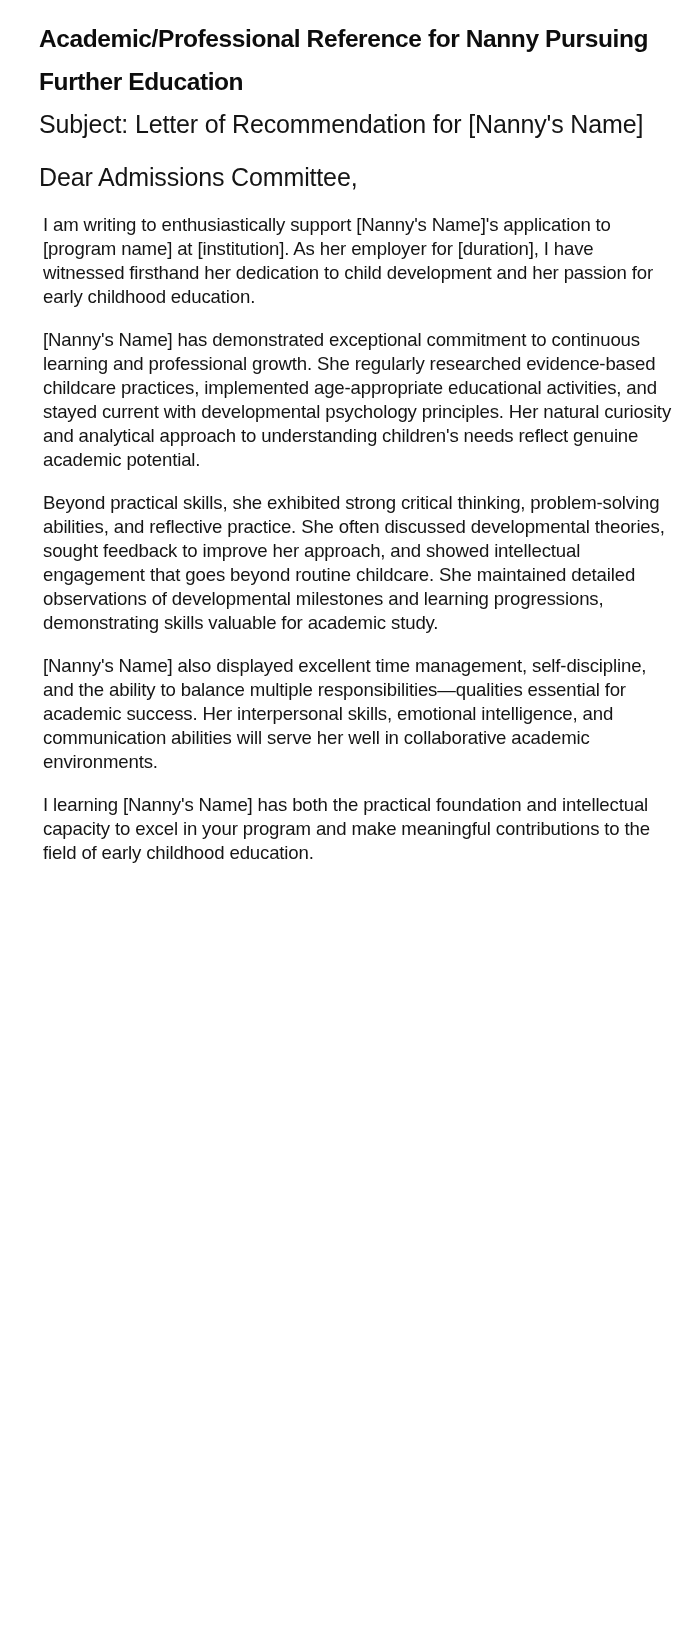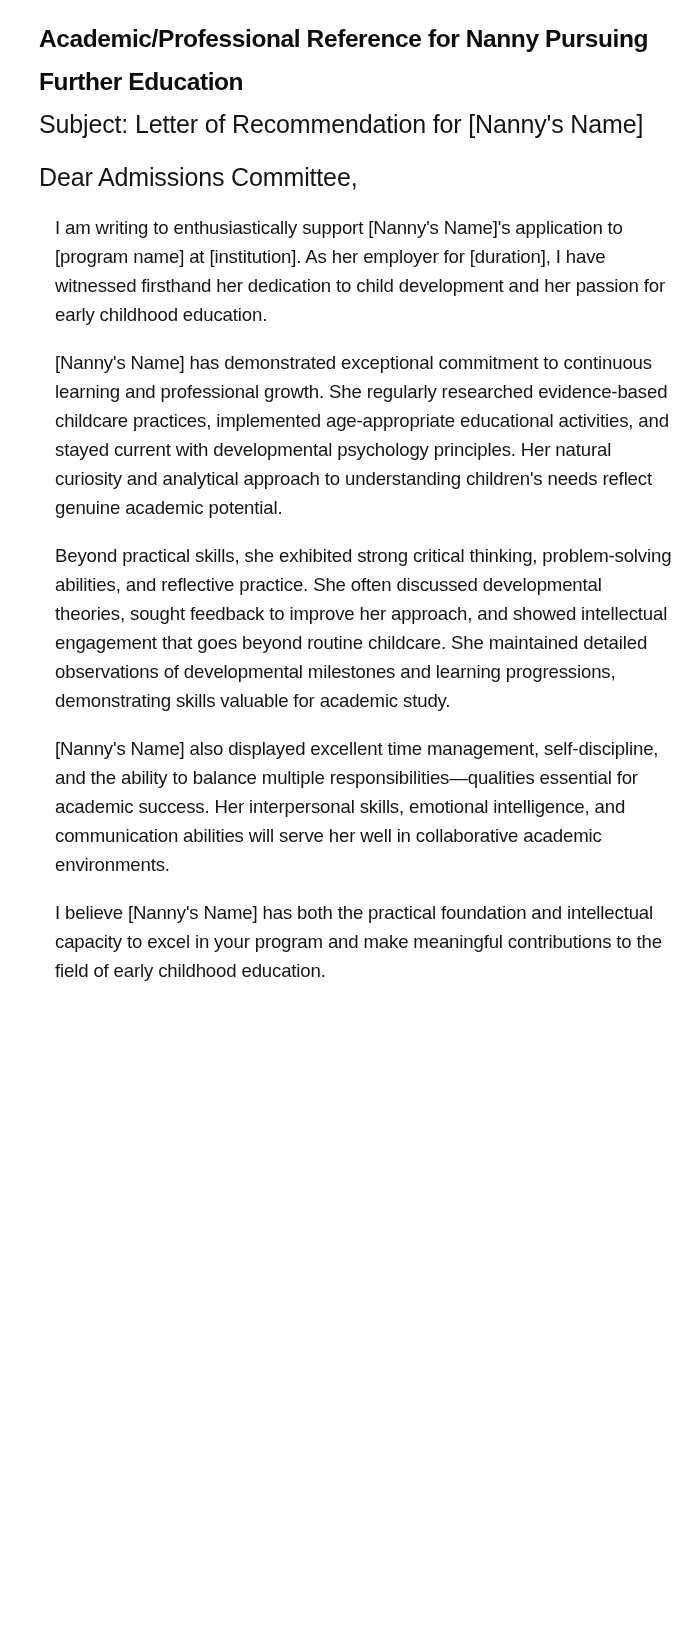--- a/index.html
+++ b/index.html
@@ -31,31 +31,31 @@
     }
     .line {
       font-size: 25px;
       line-height: 34.2px;
       letter-spacing: -0.15px;
       margin: 0 0 19px 0;
       color: #151515;
     }
     .para {
       font-size: 18.6px;
-      line-height: 29px;
+      line-height: 24px;
       letter-spacing: -0.15px;
-      margin: 0 0 19px 16px;
+      margin: 0 0 19px 4px;
       color: #151515;
     }
   </style>
 </head>
 <body>
 
 <div class="doc">
   <h1 class="title">Academic/Professional Reference for Nanny Pursuing Further Education</h1>
   <p class="line">Subject: Letter of Recommendation for [Nanny's Name]</p>
   <p class="line">Dear Admissions Committee,</p>
   <p class="para">I am writing to enthusiastically support [Nanny's Name]'s application to [program name] at [institution]. As her employer for [duration], I have witnessed firsthand her dedication to child development and her passion for early childhood education.</p>
   <p class="para">[Nanny's Name] has demonstrated exceptional commitment to continuous learning and professional growth. She regularly researched evidence-based childcare practices, implemented age-appropriate educational activities, and stayed current with developmental psychology principles. Her natural curiosity and analytical approach to understanding children's needs reflect genuine academic potential.</p>
   <p class="para">Beyond practical skills, she exhibited strong critical thinking, problem-solving abilities, and reflective practice. She often discussed developmental theories, sought feedback to improve her approach, and showed intellectual engagement that goes beyond routine childcare. She maintained detailed observations of developmental milestones and learning progressions, demonstrating skills valuable for academic study.</p>
   <p class="para">[Nanny's Name] also displayed excellent time management, self-discipline, and the ability to balance multiple responsibilities—qualities essential for academic success. Her interpersonal skills, emotional intelligence, and communication abilities will serve her well in collaborative academic environments.</p>
-  <p class="para">I believe [Nanny's Name] has both the practical foundation and intellectual capacity to excel in your program and make meaningful contributions to the field of early childhood education.</p>
+  <p class="para">I learning [Nanny's Name] has both the practical foundation and intellectual capacity to excel in your program and make meaningful contributions to the field of early childhood education.</p>
 </div>
 
 </body></html>

